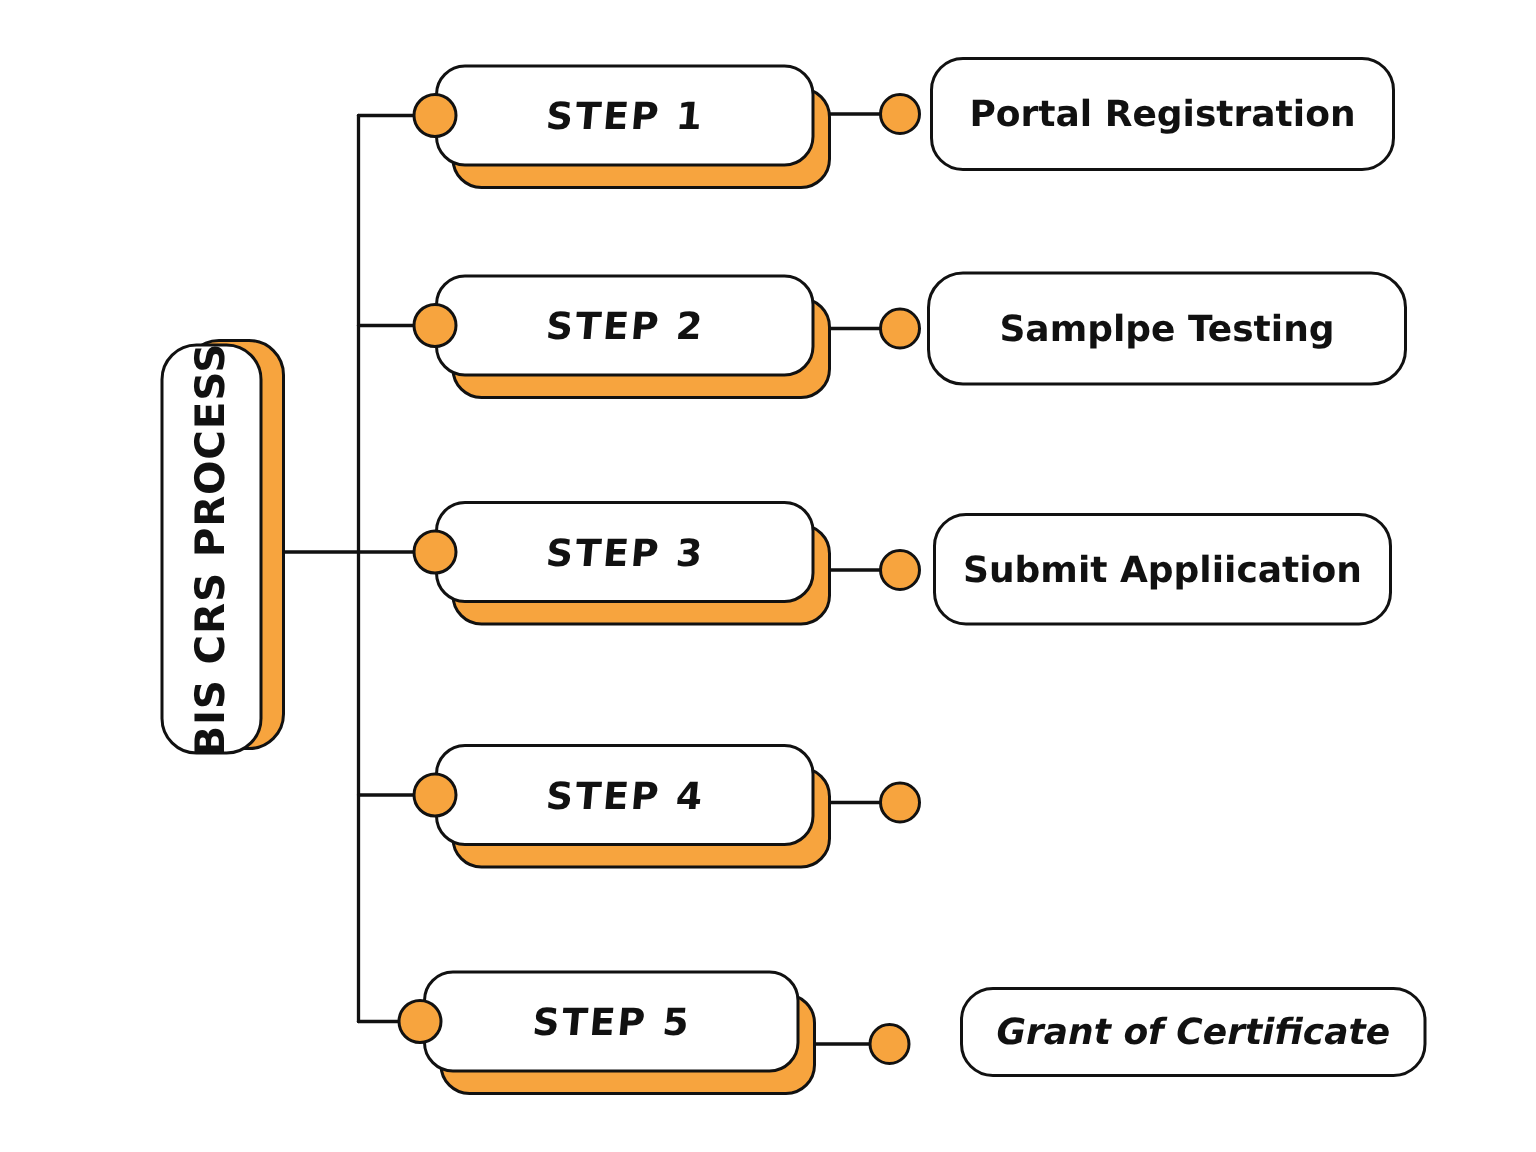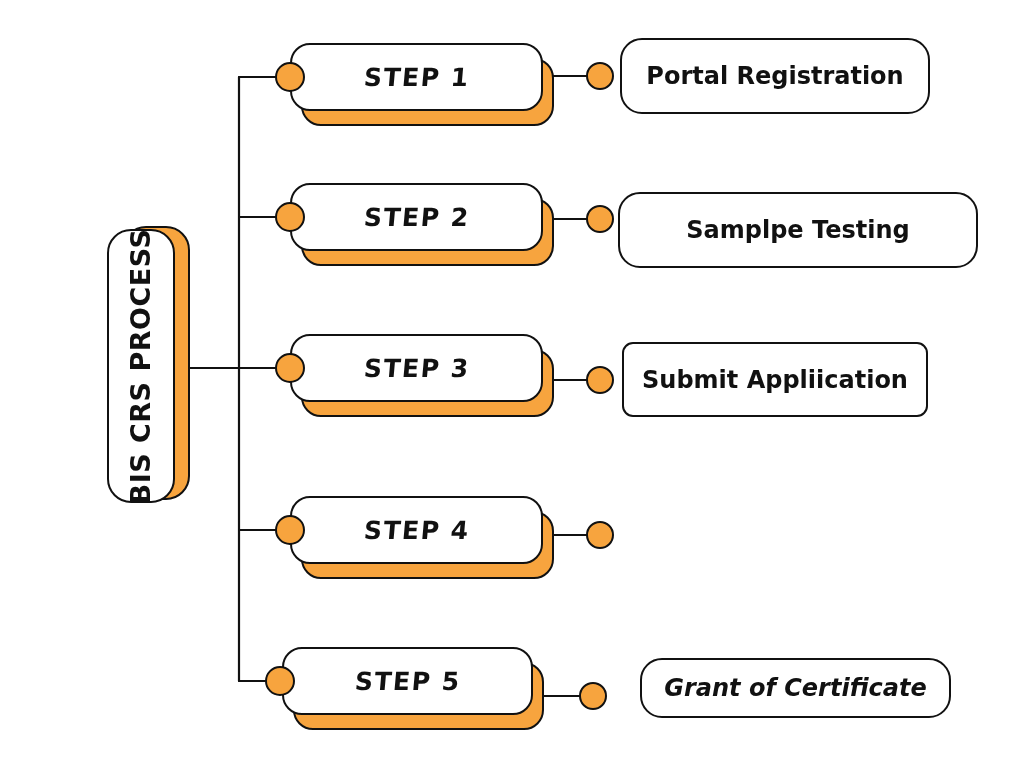--- a/index.html
+++ b/index.html
@@ -135,33 +135,33 @@
   </div>
 
   <div class="node step-node" style="left:290px; top:183px; width:253px; height:68px;">
     <div class="shadow"></div>
     <div class="face">
       <span>STEP 2</span>
     </div>
   </div>
   <div class="dot large" style="left:275px; top:202px;"></div>
   <div class="dot small" style="left:586px; top:205px;"></div>
-  <div class="label-node" style="left:618px; top:192px; width:360px; height:76px;">
+  <div class="label-node" style="left:618px; top:181px; width:320px; height:76px;border-radius:24px;">
     <span>Samplpe Testing</span>
   </div>
 
   <div class="node step-node" style="left:290px; top:334px; width:253px; height:68px;">
     <div class="shadow"></div>
     <div class="face">
       <span>STEP 3</span>
     </div>
   </div>
   <div class="dot large" style="left:275px; top:353px;"></div>
   <div class="dot small" style="left:586px; top:366px;"></div>
-  <div class="label-node" style="left:622px; top:342px; width:306px; height:75px;border-radius:11px;">
+  <div class="label-node" style="left:622px; top:342px; width:306px; height:75px;">
     <span>Submit Appliication</span>
   </div>
 
   <div class="node step-node" style="left:290px; top:496px; width:253px; height:68px;">
     <div class="shadow"></div>
     <div class="face">
       <span>STEP 4</span>
     </div>
   </div>
   <div class="dot large" style="left:275px; top:515px;"></div>

